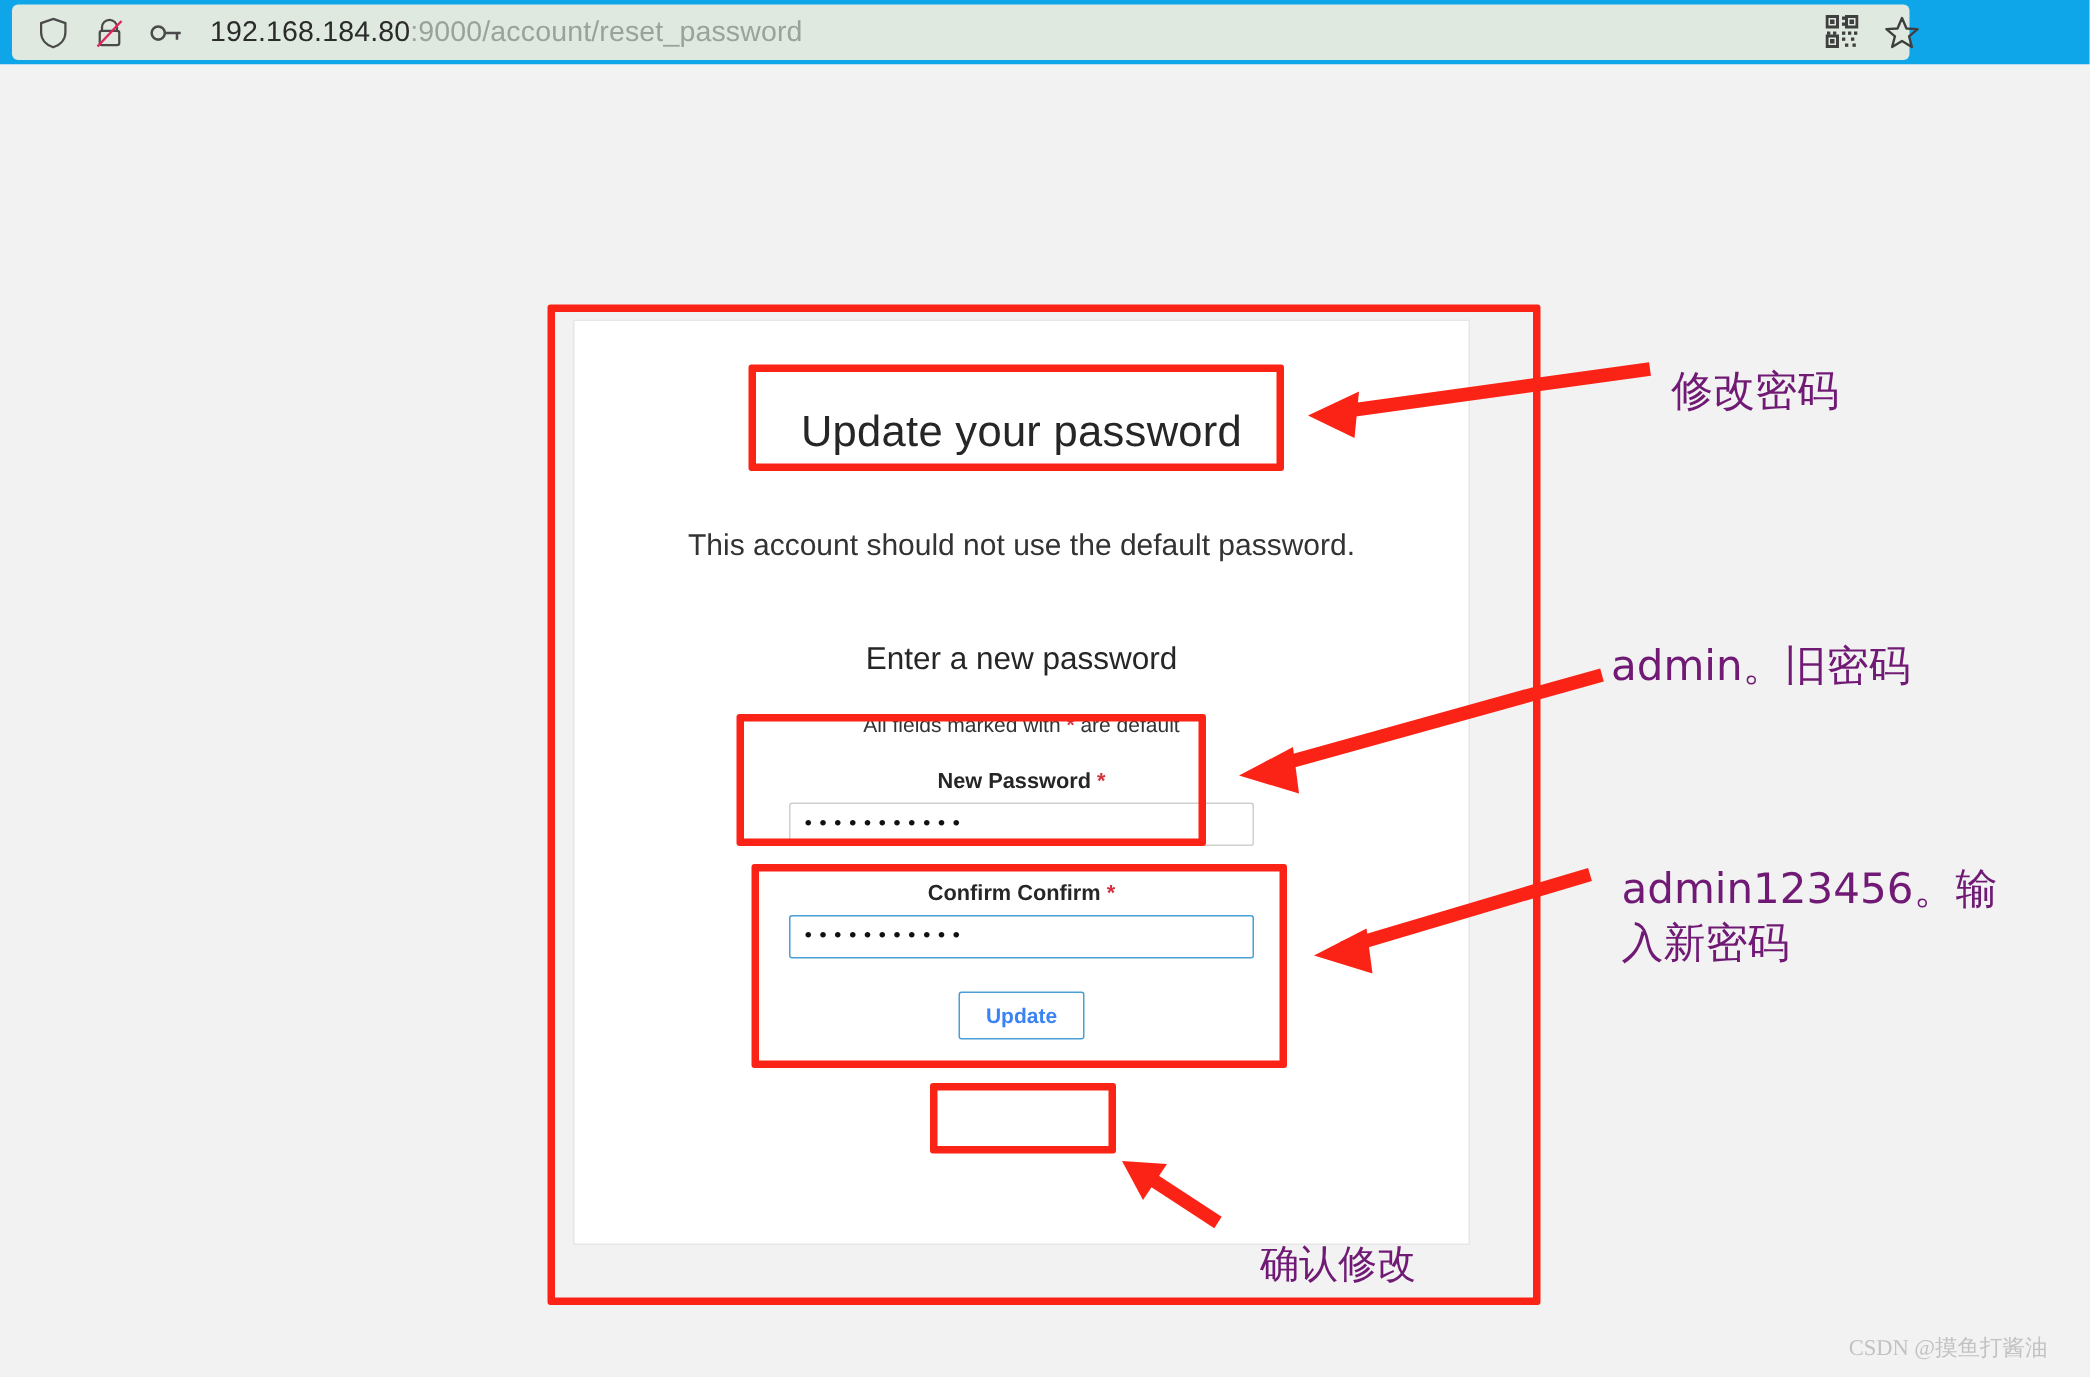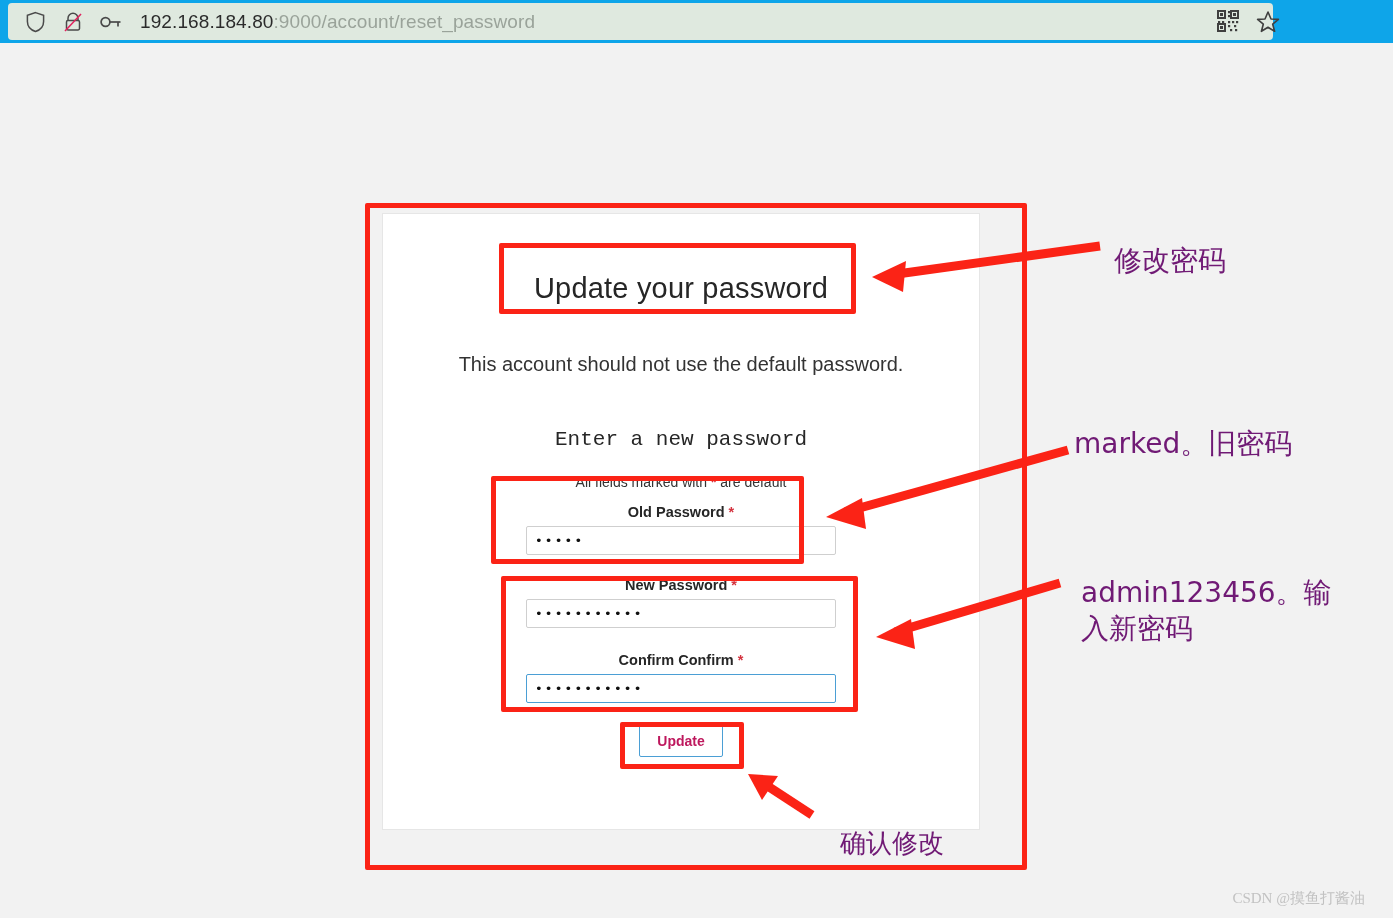--- a/index.html
+++ b/index.html
@@ -76,21 +76,20 @@
   #subtitle {
     font-size: 20px;
     color: #333333;
     margin-top: 48px;
   }
   #section-title {
     font-size: 21px;
     color: #262626;
     margin-top: 52px;
     font-weight: 400;
-    font-family: Liberation Mono, monospace;
   }
   #required-note {
     font-size: 14px;
     color: #333333;
     margin-top: 23px;
   }
   .req-star { color: #d4333f; font-weight: bold; }
 
   .field-group { margin-top: 12px; }
   .field-label {
@@ -117,21 +116,21 @@
   #field-old { margin-top: 14px; }
   #field-new { margin-top: 22px; }
   #field-confirm { margin-top: 24px; }
 
   #update-btn {
     margin-top: 22px;
     display: inline-block;
     padding: 7px 17px;
     font-size: 14px;
     font-weight: bold;
-    color: #be185d;
+    color: #3b82f6;
     background: #ffffff;
     border: 1px solid #4b9fd5;
     border-radius: 2px;
     cursor: pointer;
   }
 
   
   .redbox {
     position: absolute;
     border: 5px solid #fb2316;
@@ -234,25 +233,20 @@
     <div id="card-inner">
 
       <h1 id="page-title">Update your password</h1>
 
       <div id="subtitle">This account should not use the default password.</div>
 
       <div id="section-title">Enter a new password</div>
 
       <div id="required-note"><span>All fields marked with </span><span class="req-star">*</span><span> are default</span></div>
 
-      <div class="field-group" id="field-old">
-        <div class="field-label"><span>Old Password</span>
-          <span class="req-star">*</span></div>
-        <div class="pw-input">•••••</div>
-      </div>
 
       <div class="field-group" id="field-new">
         <div class="field-label"><span>New Password</span>
           <span class="req-star">*</span></div>
         <div class="pw-input">•••••••••••</div>
       </div>
 
       <div class="field-group" id="field-confirm">
         <div class="field-label"><span>Confirm Confirm</span>
           <span class="req-star">*</span></div>
@@ -289,19 +283,19 @@
       <polygon points="876,594 911,576 915,606" fill="#fb2316"></polygon>
     </g>
 
     <g>
       <line x1="812" y1="772" x2="763" y2="740" stroke="#fb2316" stroke-width="9"></line>
       <polygon points="748,731 778,733 762,757" fill="#fb2316"></polygon>
     </g>
   </svg>
 
   <div class="anno-text" id="anno-1">修改密码</div>
-  <div class="anno-text" id="anno-2">marked。旧密码</div>
+  <div class="anno-text" id="anno-2">admin。旧密码</div>
   <div class="anno-text" id="anno-3">admin123456。输
 入新密码</div>
   <div class="anno-text" id="anno-4">确认修改</div>
 
   <div id="watermark">CSDN @摸鱼打酱油</div>
 </div>
 
 </body></html>

